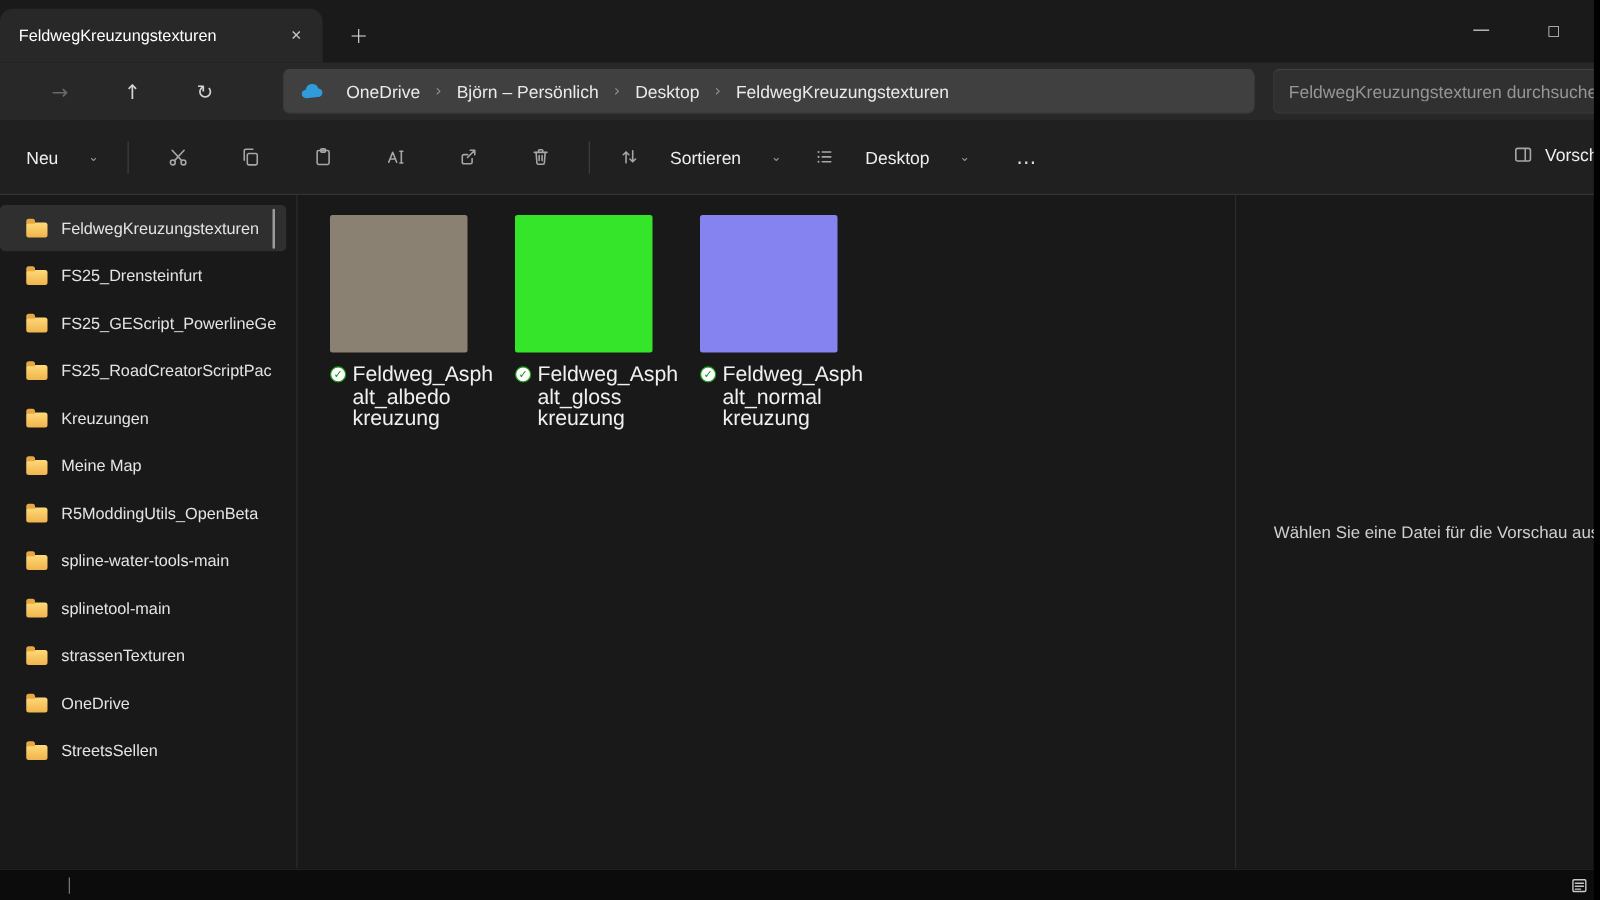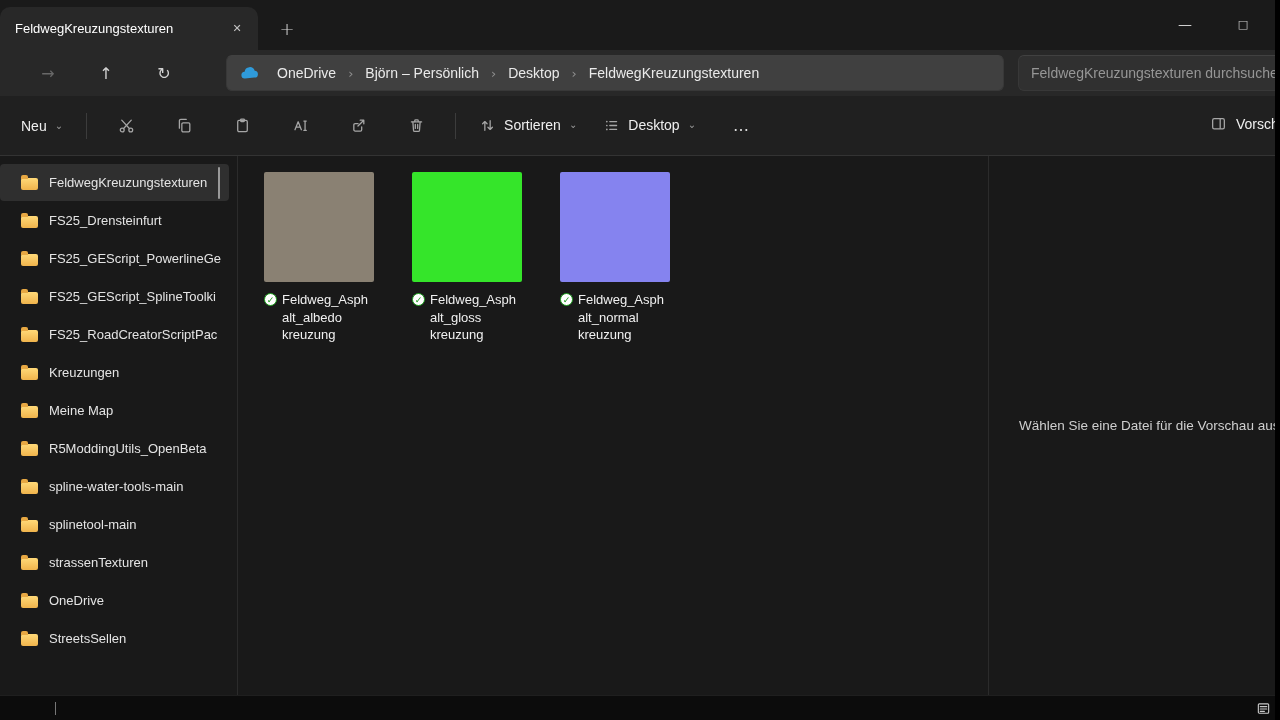--- a/index.html
+++ b/index.html
@@ -60,21 +60,21 @@
     color:#cfcfcf; font-size:14px; font-family:"Liberation Sans","DejaVu Sans",sans-serif;
   }
   .searchbox input::placeholder { color:#969696; opacity:1; }
 
   
   .toolbar {
     position:absolute; top:96px; left:0; width:1280px; height:60px; background:#202020;
     border-bottom:1px solid #333; display:flex; align-items:center;
   }
   .tbtn {
-    display:flex; gap:8px; padding:9px 13px; border-radius:6px;
+    display:flex; align-items:center; gap:24px; padding:9px 13px; border-radius:6px;
     color:#efefef; font-size:14px; white-space:nowrap; flex:none;
   }
   .tbtn .chev { color:#9a9a9a; font-size:10px; margin-top:2px; }
   .neu { margin-left:8px; }
   .vdiv { width:1px; height:26px; background:#3c3c3c; margin:0 10px; flex:none; }
   .tico {
     width:40px; height:40px; border-radius:6px; margin:0 9px;
     display:flex; align-items:center; justify-content:center; flex:none;
   }
   .tico svg, .tbtn svg { stroke:#a6a6a6; fill:none; stroke-width:1.2; stroke-linecap:round; stroke-linejoin:round; }
@@ -105,21 +105,21 @@
 
   .files { flex:1; padding:16px 26px; display:flex; align-items:flex-start; gap:36px; overflow:hidden; }
   .tile { width:112px; flex:none; }
   .thumb { width:110px; height:110px; border-radius:2px; }
   .flabel { margin-top:9px; display:flex; gap:5px; }
   .sync {
     width:13px; height:13px; border-radius:50%; background:#fff; border:1px solid #1a9c1a;
     color:#149414; font-size:9px; font-weight:bold; display:flex; align-items:center; justify-content:center;
     flex:none; margin-top:2px;
   }
-  .flines { font-size:13px; line-height:17.5px; color:#f0f0f0; }
+  .flines { font-size:17px; line-height:17.5px; color:#f0f0f0; }
   .flines div { white-space:nowrap; }
 
   .preview { width:292px; flex:none; border-left:1px solid #2b2b2b; display:flex; align-items:center; overflow:hidden; }
   .preview-text { padding-left:30px; font-size:13.5px; color:#cfcfcf; white-space:nowrap; }
 
   
   .statusbar {
     position:absolute; top:695px; left:0; width:1280px; height:25px; background:#0c0c0c;
     border-top:1px solid #1f1f1f; display:flex; align-items:center; font-size:12px; color:#dadada;
   }
@@ -253,24 +253,20 @@
         <span class="folder"></span>
         <span class="side-label">FeldwegKreuzungstexturen</span>
       </div>
       <div class="side-item">
         <span class="folder"></span>
         <span class="side-label">FS25_Drensteinfurt</span>
       </div>
       <div class="side-item">
         <span class="folder"></span>
         <span class="side-label">FS25_GEScript_PowerlineGe</span>
-      </div>
-      <div class="side-item">
-        <span class="folder"></span>
-        <span class="side-label">FS25_GEScript_SplineToolki</span>
       </div>
       <div class="side-item">
         <span class="folder"></span>
         <span class="side-label">FS25_RoadCreatorScriptPac</span>
       </div>
       <div class="side-item">
         <span class="folder"></span>
         <span class="side-label">Kreuzungen</span>
       </div>
       <div class="side-item">

